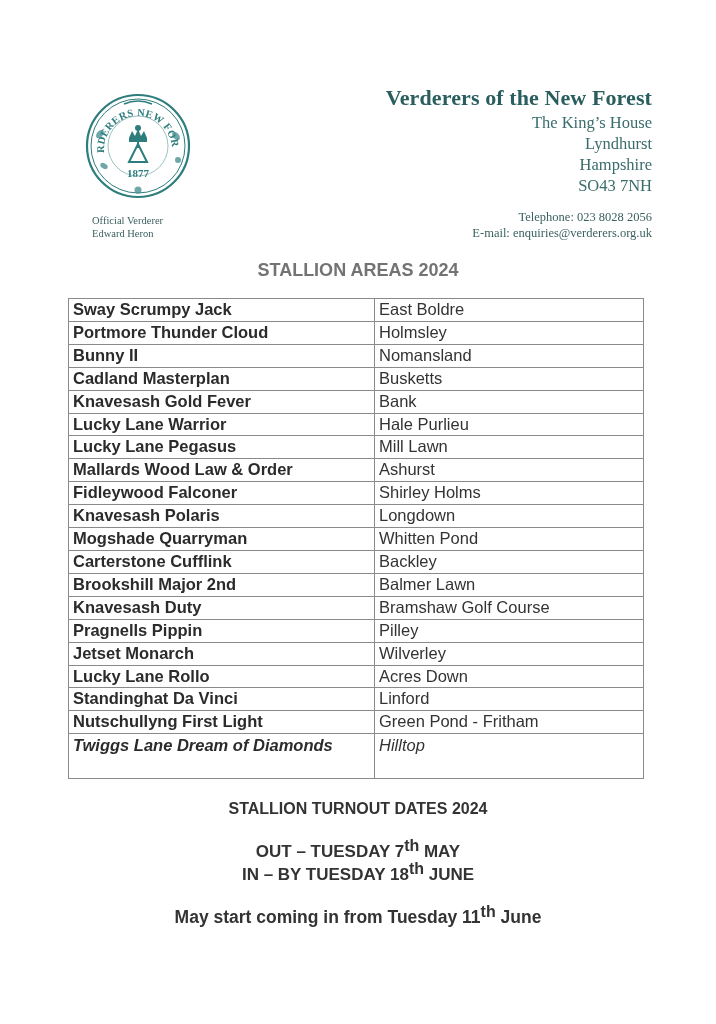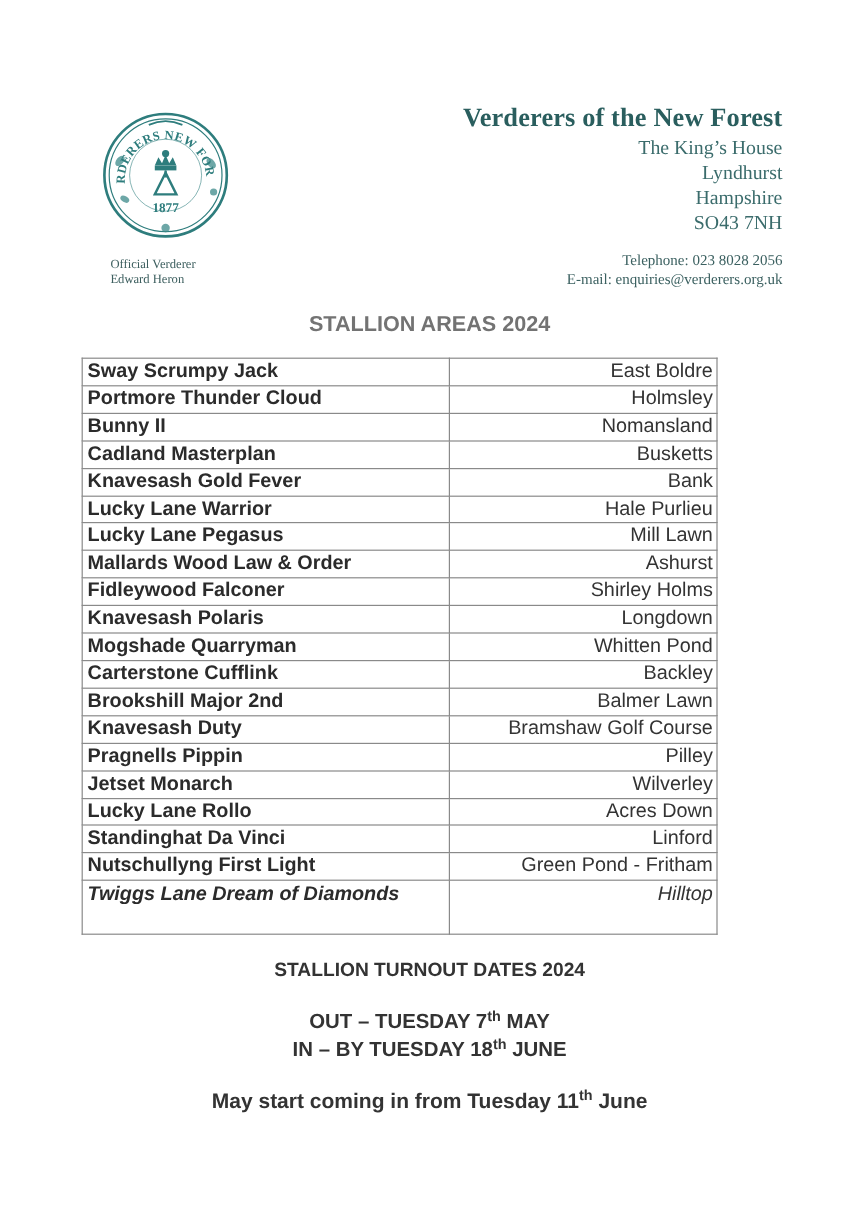--- a/index.html
+++ b/index.html
@@ -35,41 +35,41 @@
     .contact {
       margin-top: 13px; font-size: 12.5px; line-height: 16px; color: #3b6060;
     }
     .title {
       position: absolute; left: 0; right: 0; top: 260px;
       text-align: center; font-weight: bold; font-size: 18px;
       color: #737373;
     }
     table.stallions {
       position: absolute; left: 68px; top: 298px;
-      width: 530px;
+      width: 576px;
       border-collapse: collapse;
       font-size: 16.5px;
     }
     table.stallions td {
       border: 1px solid #8a8a8a;
       padding: 0 3px 0 4px;
       height: 21.9px; line-height: 21.9px;
       vertical-align: top;
     }
     td.name { width: 298px; font-weight: bold; color: #2b2b2b; }
-    td.area { text-align: right; color: #333; padding-right: 4px; }
+    td.area { color: #333; padding-right: 4px; }
     tr.double td { height: 44px; line-height: 22px; font-style: italic; }
     .turnout {
       position: absolute; left: 0; right: 0; top: 800px;
       text-align: center; font-weight: bold; color: #333;
     }
     .turnout .sub { font-size: 16px; margin-bottom: 22px; }
     .turnout .dates { font-size: 17px; line-height: 23px; margin-bottom: 21px; }
     .turnout .note { font-size: 17.5px; }
-    sup { font-size: 12px; vertical-align: 6px; line-height: 0; }
+    sup { font-size: 16px; vertical-align: 6px; line-height: 0; }
   </style>
 </head>
 <body>
 
 <svg class="seal" viewBox="0 0 108 108">
   <circle cx="54" cy="54" r="51" fill="none" stroke="#2e7d7d" stroke-width="2.2"></circle>
   <circle cx="54" cy="54" r="47" fill="none" stroke="#2e7d7d" stroke-width="1"></circle>
   <circle cx="54" cy="54" r="30" fill="none" stroke="#2e7d7d" stroke-width="0.8" opacity="0.6"></circle>
 
   <g fill="#3d8a8a" opacity="0.75">

